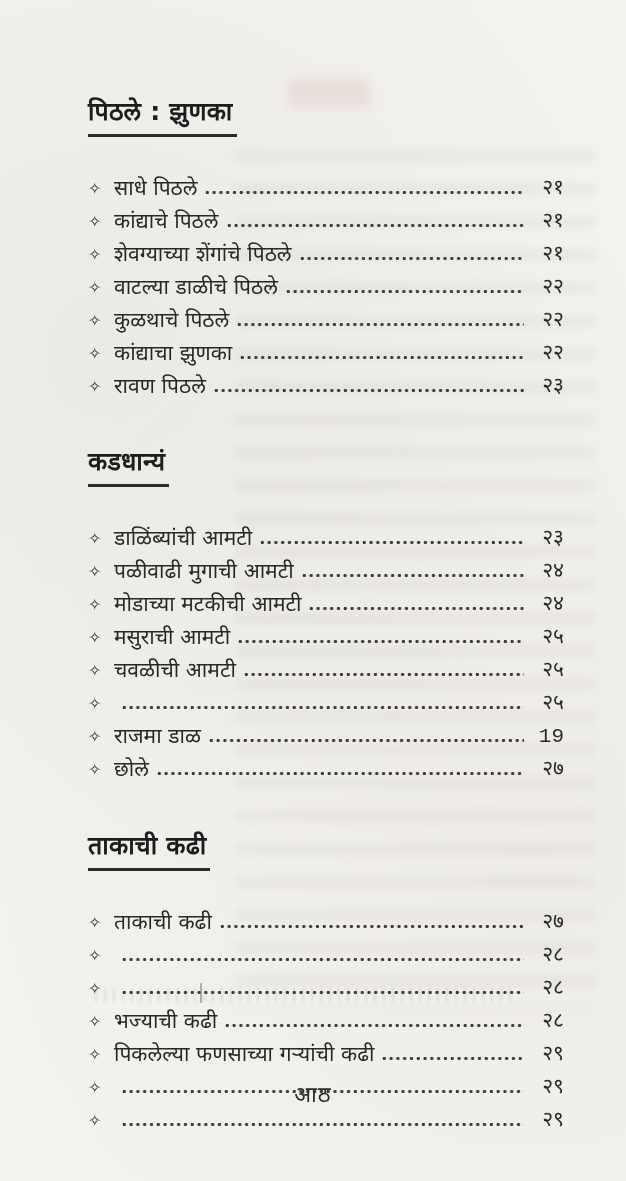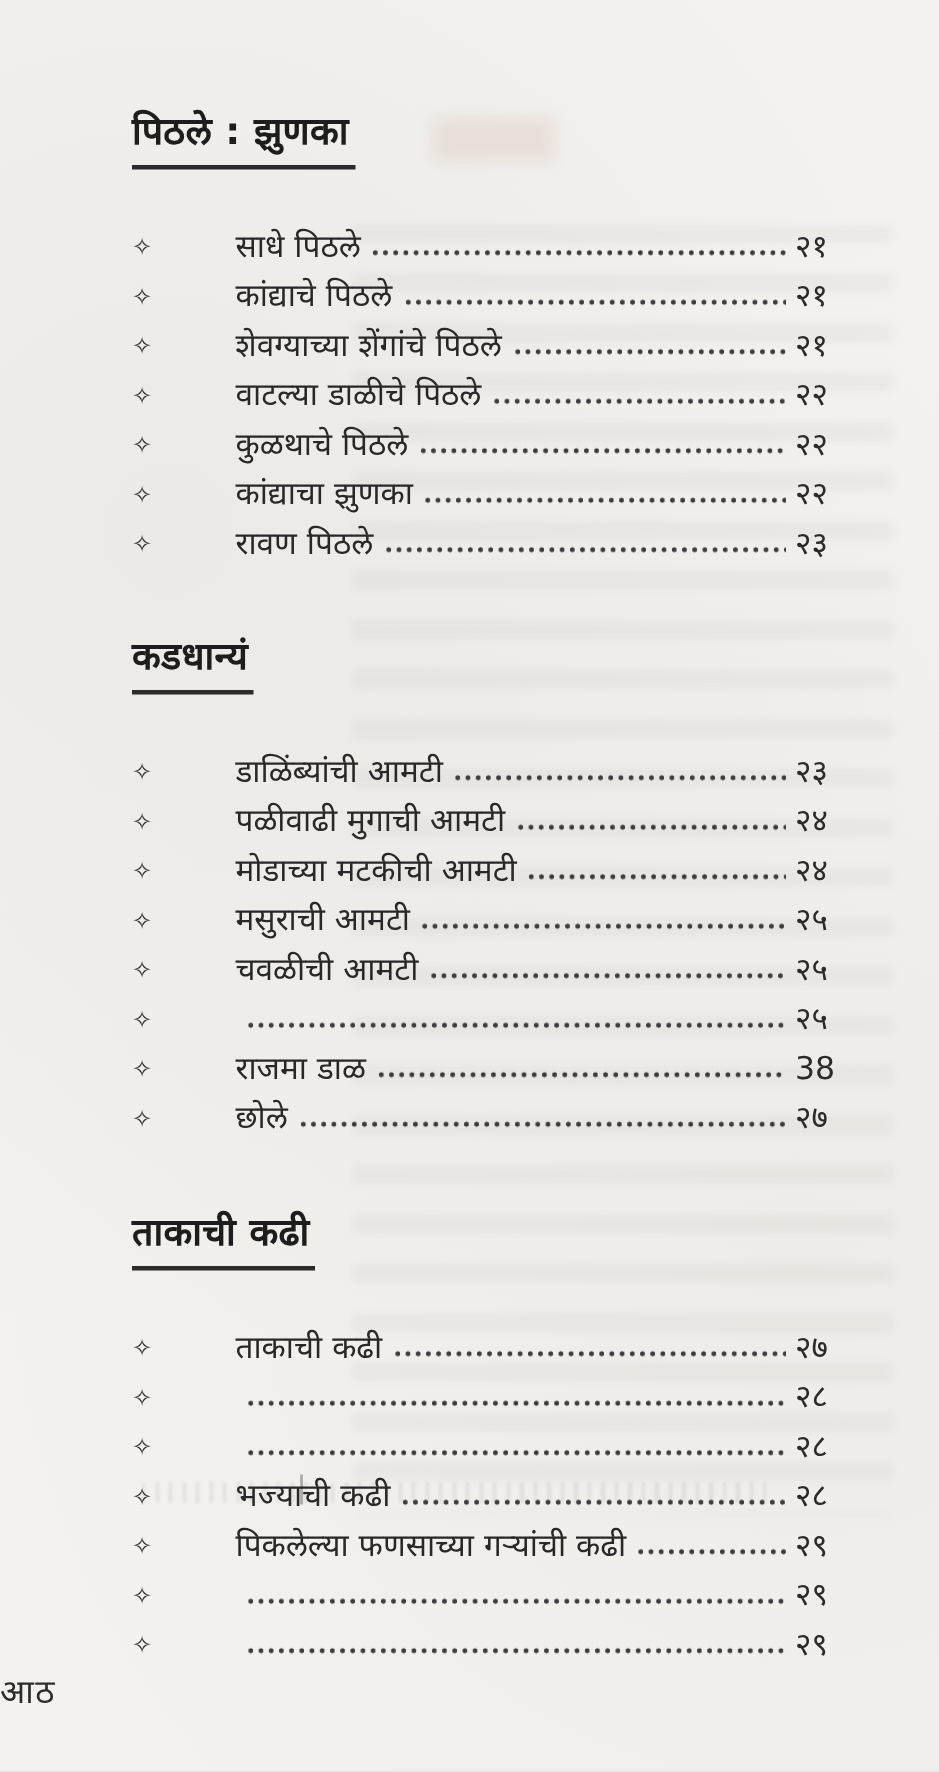--- a/index.html
+++ b/index.html
@@ -37,21 +37,21 @@
       to right,
       rgba(140,132,128,0.16) 0 2px, transparent 2px 9px);
     filter:blur(1.2px);
   }
   .artifact-line{
     position:absolute;left:200px;top:983px;width:2px;height:20px;
     background:rgba(110,110,110,0.5);filter:blur(0.4px);
   }
 
   .toc{
-    position:absolute;left:88px;top:52px;width:476px;
+    position:absolute;left:88px;top:76px;width:476px;
   }
   .section{margin-bottom:24px;}
   .heading-wrap{margin-bottom:14px;}
   .heading{
     display:inline-block;
     font-size:25px;font-weight:bold;color:#1d1d1d;
     line-height:1.2;
     padding:0 4px 7px 0;
     border-bottom:3px solid #2b2b2b;
     letter-spacing:0.2px;
@@ -61,36 +61,37 @@
     display:flex;align-items:flex-start;
     padding:3px 0;
     font-size:21px;line-height:27px;color:#282828;
   }
   .bullet{
     flex:0 0 26px;width:26px;
     font-size:16px;line-height:27px;color:#303030;
     user-select:none;
   }
   .entry-body{flex:1 1 auto;display:flex;flex-direction:column;min-width:0;}
-  .line{display:flex;align-items:flex-end;min-width:0;margin-left:43px;}
+  .line{display:flex;align-items:flex-end;min-width:0;}
   .title{white-space:nowrap;}
   .leader{
     flex:1 1 auto;min-width:18px;height:9px;
     margin:0 6px 5px 8px;
     background-image:radial-gradient(circle at 2.2px 4.5px, #3d3d3d 1.45px, transparent 1.85px);
     background-size:6.8px 9px;
     background-repeat:repeat-x;
   }
   .pagenum{
-    flex:0 0 auto;min-width:34px;white-space:nowrap;
+    flex:0 0 auto;min-width:34px;text-align:right;white-space:nowrap;
     color:#2a2a2a;
+    font-family:Liberation Mono, monospace;
   }
   .footer{
     position:absolute;left:0;right:0;top:1078px;
-    text-align:left;font-size:22px;color:#2c2c2c;letter-spacing:1px;margin-top:33px;
+    text-align:center;font-size:22px;color:#2c2c2c;letter-spacing:1px;
   }
 </style>
 </head>
 <body>
 
 <div class="page" style="color: rgb(40, 40, 40);">
 
   <div class="ghost-top"></div>
   <div class="ghost-lines"></div>
   <div class="ghost-bottom"></div>
@@ -263,21 +264,21 @@
 
     </span>
   </li>
 
   <li class="row">
     <span class="bullet">✧</span>
     <span class="entry-body">
       <span class="line line1">
         <span class="title">राजमा डाळ</span>
         <span class="leader"></span>
-        <span class="pagenum">38</span>
+        <span class="pagenum">19</span>
       </span>
 
     </span>
   </li>
 
   <li class="row">
     <span class="bullet">✧</span>
     <span class="entry-body">
       <span class="line line1">
         <span class="title">छोले</span>

